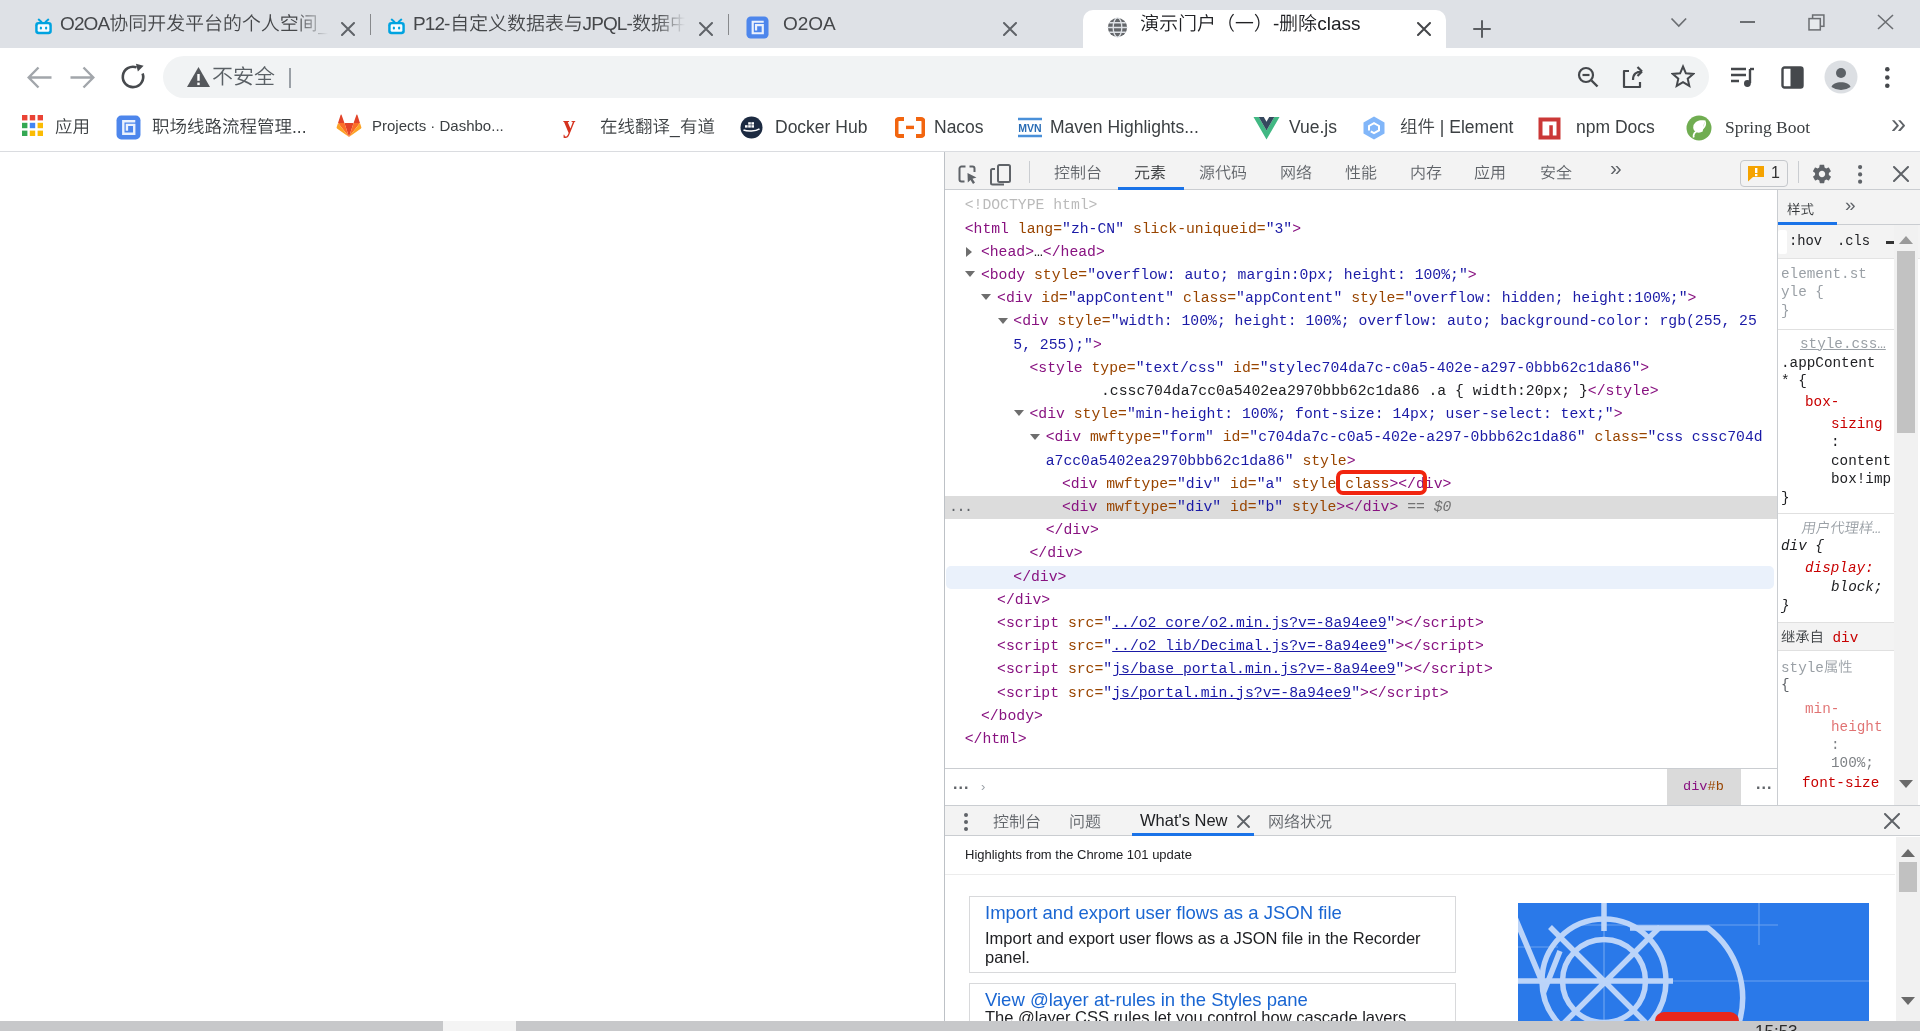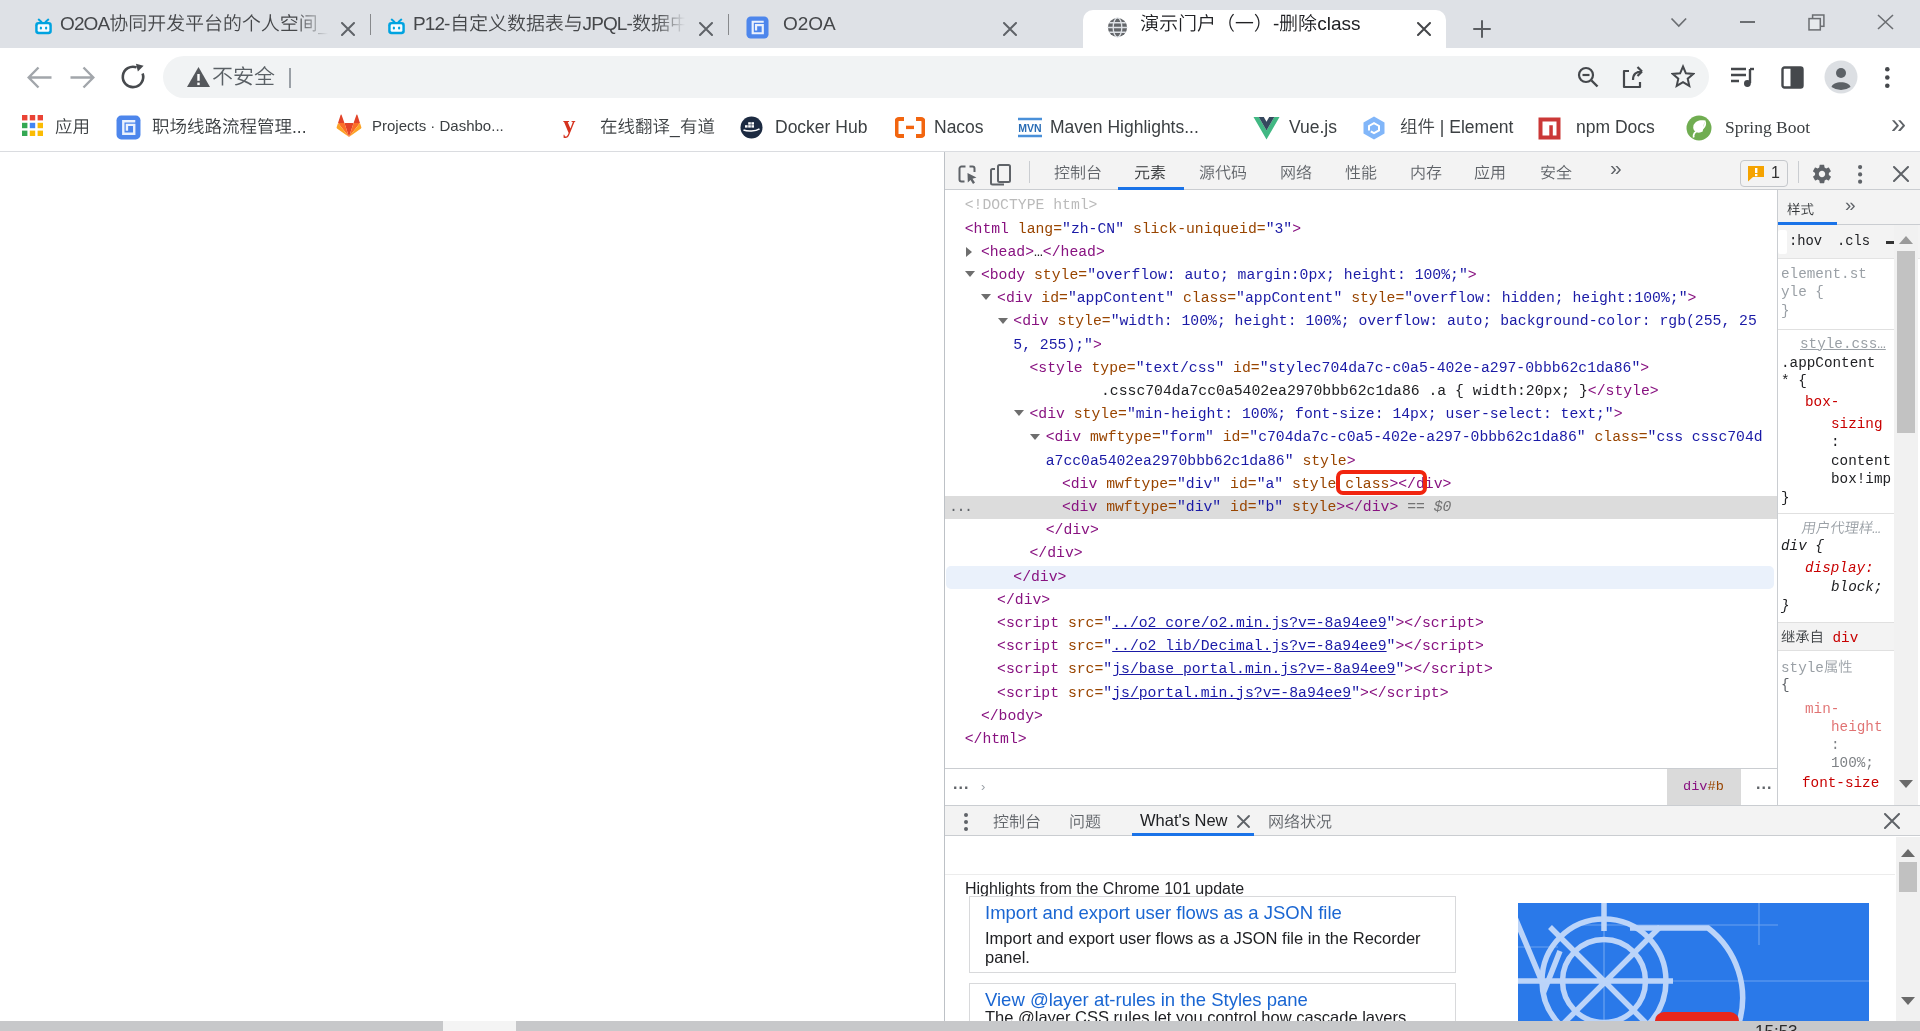--- a/index.html
+++ b/index.html
@@ -579,21 +579,21 @@
         <g fill="#5f6368">
           <use href="#g7F51" x="0"></use>
           <use href="#g7EDC" x="1000"></use>
           <use href="#g72B6" x="2000"></use>
           <use href="#g51B5" x="3000"></use>
         </g>
       </svg></div>
     <svg class="a" style="left:1884px;top:813px" width="16" height="16" viewBox="0 0 16 16">
 <path d="M1 1 L15 15 M15 1 L1 15" stroke="#5f6368" stroke-width="2" stroke-linecap="round"></path>
     </svg>
-    <div class="a nw" style="left:965px;top:880px;color:#202124;font-size:16px;">Highlights from the Chrome 101 update</div>
+    <div class="a nw" style="left:965px;top:847px;color:#202124;font-size:13px;">Highlights from the Chrome 101 update</div>
     <div class="a" style="left:945px;top:874px;width:950px;height:1px;background:#ececec;"></div>
     <div class="a" style="left:969px;top:896px;width:487px;height:77px;border:1px solid #d8d9db;box-sizing:border-box;"></div>
     <div class="a nw" style="left:985px;top:902px;color:#1a66d2;font-size:18.5px;">Import and export user flows as a JSON file</div>
     <div class="a" style="left:985px;top:929px;width:460px;color:#202124;font-size:16.5px;line-height:18.5px;">Import and export user flows as a JSON file in the Recorder panel.</div>
     <div class="a" style="left:969px;top:983px;width:487px;height:90px;border:1px solid #d8d9db;box-sizing:border-box;"></div>
     <div class="a nw" style="left:985px;top:989px;color:#1a66d2;font-size:18.5px;">View @layer at-rules in the Styles pane</div>
     <div class="a" style="left:985px;top:1008px;width:460px;color:#202124;font-size:16.5px;line-height:18.5px;">The @layer CSS rules let you control how cascade layers display and</div>
     <svg class="a" style="left:1518px;top:903px" width="351" height="118" viewBox="0 0 351 118">
 <rect width="351" height="118" fill="#2a79e9"></rect>
 <g stroke="#cfe0fb" stroke-width="1.2" opacity="0.4" fill="none">

